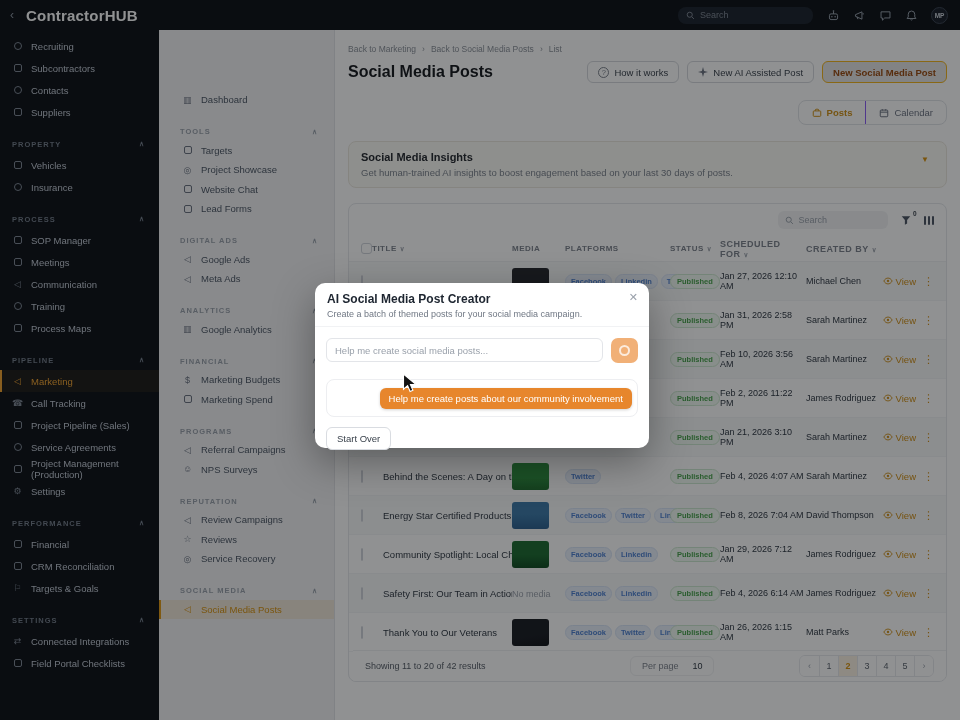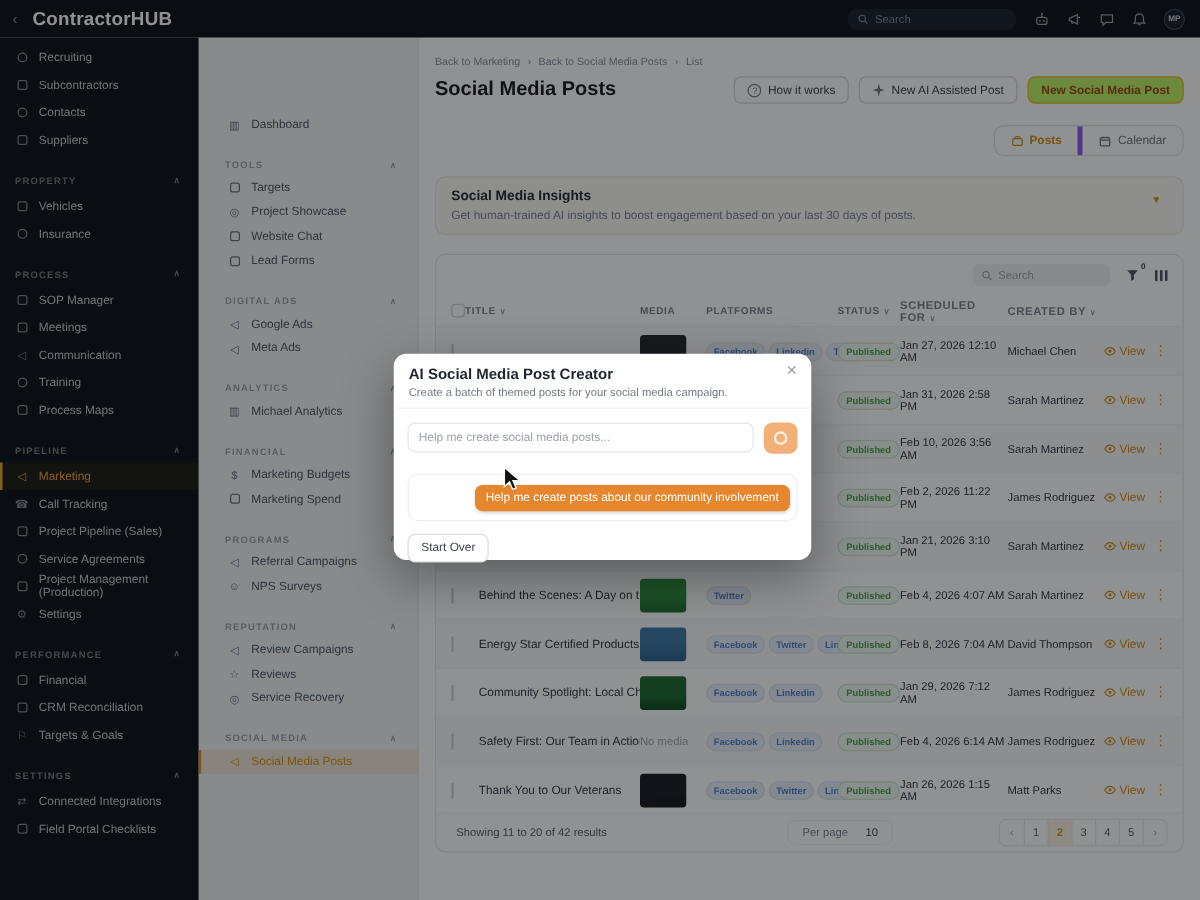--- a/index.html
+++ b/index.html
@@ -38,27 +38,27 @@
   .sub-section { height:18px; margin-top:13px; display:flex; align-items:center; justify-content:space-between; padding:0 16px 0 21px; color:#9aa1ab; font-size:7.5px; letter-spacing:1px; font-weight:bold; }
   .sub-section .chev { font-size:7px; }
 
   
   .main { position:absolute; top:30px; left:335px; right:0; bottom:0; background:#fff; padding:14px 13px 0; }
   .breadcrumb { display:flex; gap:6px; font-size:8.5px; color:#8a9099; align-items:center; }
   .page-head { display:flex; justify-content:space-between; align-items:center; margin-top:7px; }
   .page-title { font-size:16px; font-weight:bold; color:#15181d; }
   .head-actions { display:flex; gap:8px; }
   .btn { height:22px; display:inline-flex; align-items:center; gap:5px; padding:0 10px; border-radius:6px; font-size:9.5px; cursor:pointer; border:1px solid #d5d8dd; background:#fff; color:#3a424c; }
-  .btn-primary { background:#bef264; border-color:#f2b41c; color:#9a4a0f; font-weight:bold; }
+  .btn-primary { background:#e5e5e5; border-color:#f2b41c; color:#9a4a0f; font-weight:bold; }
   .qmark { width:11px; height:11px; border:1px solid #7c828c; border-radius:50%; font-size:7.5px; display:grid; place-items:center; color:#7c828c; }
 
   .toggle-row { display:flex; justify-content:flex-end; margin-top:17px;text-align:right; }
   .view-toggle { display:flex; background:#fff; border:1px solid #e1e3e7; border-radius:8px; overflow:hidden; }
   .view-opt { display:flex; align-items:center; gap:5px; padding:6px 13px; font-size:9.5px; color:#6b7280; cursor:pointer; }
-  .view-opt + .view-opt { border-left:4px solid #8b5cf6; }
+  .view-opt + .view-opt { border-left:1px solid #8b5cf6; }
   .view-opt.active { color:#cf9016; font-weight:bold; }
 
   .insights { margin-top:16px; border:1px solid #ebe8df; background:#fcfbf6; border-radius:8px; padding:9px 12px; position:relative; }
   .insights-title { font-size:11px; font-weight:bold; color:#24282e; }
   .insights-sub { font-size:9.5px; color:#7a828c; margin-top:4px; }
   .insights .chev { position:absolute; right:17px; top:13px; color:#d7920e; font-size:8px; cursor:pointer; }
 
   
   .table-card { margin-top:15px; background:#fff; border:1px solid #e5e7eb; border-radius:8px; height:479px; position:relative; overflow:hidden; }
   .tbl-toolbar { display:flex; justify-content:flex-end; align-items:center; gap:12px; padding:7px 12px; height:32px; }
@@ -346,21 +346,21 @@
       <div class="sub-item">
         <span class="ic">◁</span>
         <span>Meta Ads</span>
       </div>
       <div class="sub-section">
         <span>ANALYTICS</span>
         <span class="chev">∧</span>
       </div>
       <div class="sub-item">
         <span class="ic">▥</span>
-        <span>Michael Analytics</span>
+        <span>Google Analytics</span>
       </div>
       <div class="sub-section">
         <span>FINANCIAL</span>
         <span class="chev">∧</span>
       </div>
       <div class="sub-item">
         <span class="ic">$</span>
         <span>Marketing Budgets</span>
       </div>
       <div class="sub-item">

